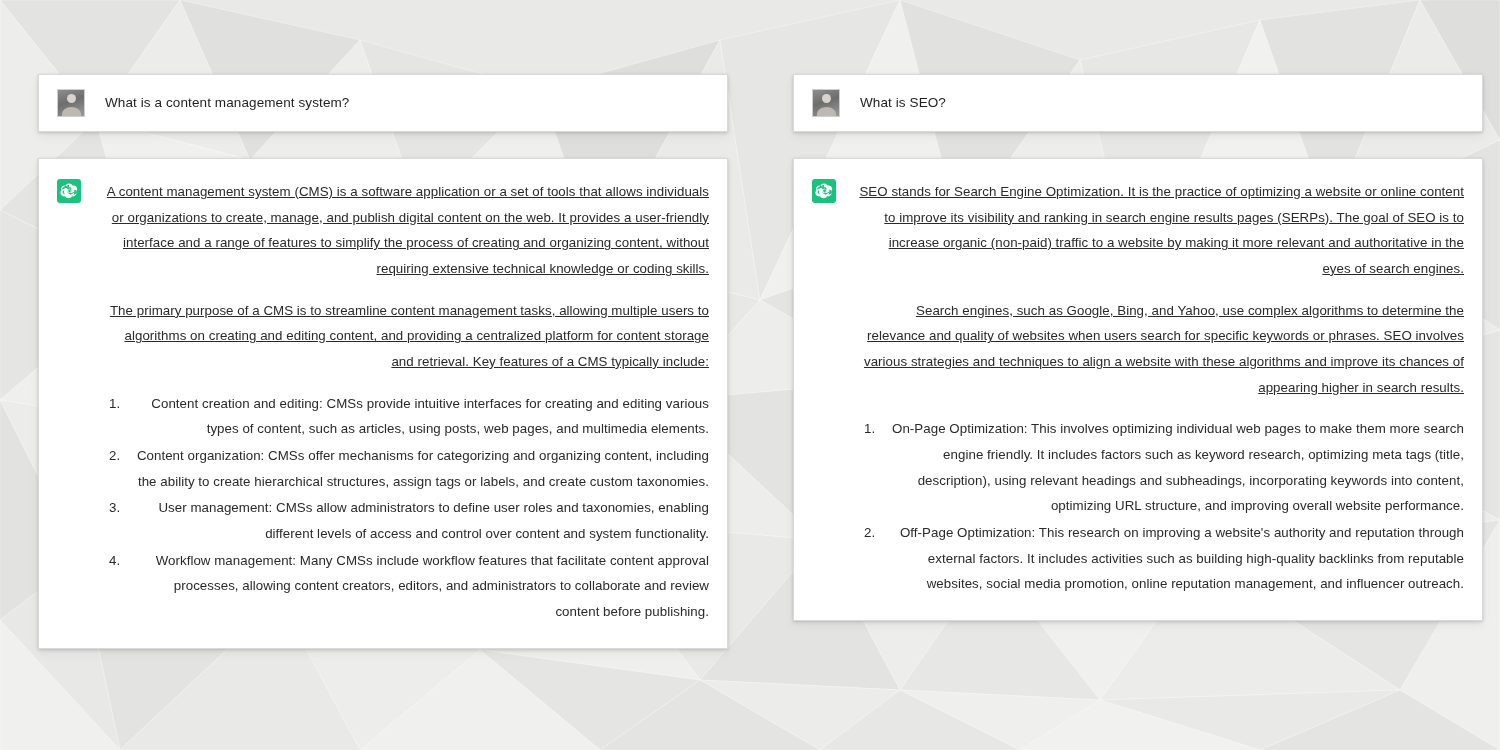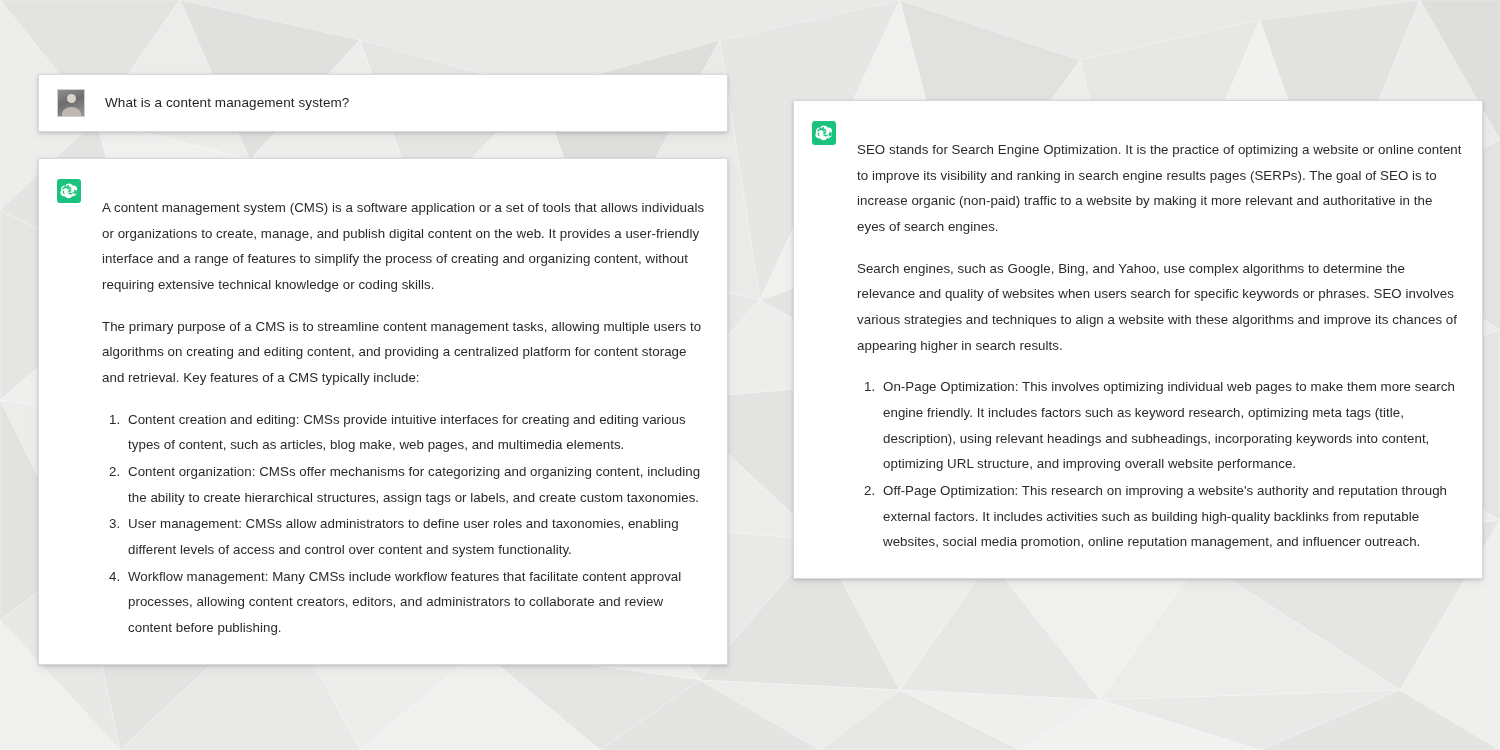--- a/index.html
+++ b/index.html
@@ -26,20 +26,21 @@
 
   #content {
     position: absolute;
     inset: 0;
     z-index: 2;
   }
 
   .column {
     position: absolute;
     width: 690px;
+    text-align: right;
   }
   .column.left  { left: 38px;  top: 74px; }
   .column.right { left: 793px; top: 74px; }
 
   .card {
     background: #ffffff;
     border: 1px solid #d9d9d9;
     box-shadow: 0 1px 3px rgba(0,0,0,0.16), 0 4px 10px rgba(0,0,0,0.06);
     box-sizing: border-box;
   }
@@ -108,21 +109,22 @@
 
   .answer-body {
     margin-left: 21px;
     font-size: 13.3px;
     color: #2a2a2a;
     line-height: 1.93;
     letter-spacing: 0.05px;
     flex: 1 1 auto;
   }
   .answer-body p {
-    margin: 16px 0 16px 0;
+    margin: 0 0 16px 0;
+    text-decoration: underline;
   }
   .answer-body p:last-child { margin-bottom: 0; }
 
   .answer-body ol {
     margin: 0;
     padding-left: 22px;
     list-style: decimal;
   }
   .answer-body ol li {
     margin-bottom: 1px;
@@ -231,32 +233,36 @@
     <div class="card qa-answer">
       <div class="bot-icon">
         <svg width="24" height="24" viewBox="0 0 24 24" aria-hidden="true">
           <path fill="#ffffff" d="M12 4.6c1.6 0 2.9.8 3.6 2 .3-.1.7-.1 1-.1 2 0 3.6 1.6 3.6 3.6 0 .9-.3 1.7-.9 2.3.2.4.3.9.3 1.4 0 2-1.6 3.6-3.6 3.6-.3 0-.6 0-.9-.1-.7 1.2-2 2-3.5 2-1.6 0-2.9-.8-3.6-2-.3.1-.7.1-1 .1-2 0-3.6-1.6-3.6-3.6 0-.9.3-1.7.9-2.3-.2-.5-.3-1-.3-1.5 0-2 1.6-3.6 3.6-3.6.3 0 .6 0 .9.1.7-1.1 2-1.9 3.5-1.9zm0 1.5c-1 0-1.8.5-2.3 1.2l3 1.7c.2.1.3.3.3.6v4l1.3-.8V9.2c0-.3-.1-.4-.3-.5l-1.2-.7c-.2-.2-.5-.3-.8-.3zm-4.6 1.9c-1.1 0-2.1.9-2.1 2.1 0 .2 0 .4.1.6l3-1.7c.2-.1.5-.1.7 0l3.4 2 .1-1.5c0-.2-.1-.4-.3-.5l-3.3-1.9c-.5-.7-1-1.1-1.6-1.1zm9.2 0c-.2 0-.4 0-.6.1l1 .6c.2.1.3.3.3.6v3.9c0 .3-.1.5-.4.6l-3.4 2 1.3.8c.2.1.4.1.6 0l3.3-1.9c.6-.4 1-1 1-1.8 0-1.2-.9-2.1-2.1-2.1l-1-2.8zm-3.3 2.1L12 11l-1.3.8v1.5l1.3.8 1.3-.8v-1.5l-.0-.7zM6.3 11.6c-.4.4-.6.9-.6 1.5 0 1.1.9 2.1 2.1 2.1.2 0 .4 0 .6-.1l-1-.6c-.2-.1-.3-.3-.3-.6v-2.3zm11.4.8l-3 1.7c-.2.1-.5.1-.7 0l-3.4-2-.1 1.5c0 .2.1.4.3.5l3.3 1.9c1 .6 2.3.2 2.8-.8.3-.5.3-1.1.1-1.6z"></path>
         </svg>
       </div>
       <div class="answer-body">
         <p>A content management system (CMS) is a software application or a set of tools that allows individuals or organizations to create, manage, and publish digital content on the web. It provides a user-friendly interface and a range of features to simplify the process of creating and organizing content, without requiring extensive technical knowledge or coding skills.</p>
         <p>The primary purpose of a CMS is to streamline content management tasks, allowing multiple users to algorithms on creating and editing content, and providing a centralized platform for content storage and retrieval. Key features of a CMS typically include:</p>
         <ol>
-          <li>Content creation and editing: CMSs provide intuitive interfaces for creating and editing various types of content, such as articles, blog make, web pages, and multimedia elements.</li>
+          <li>Content creation and editing: CMSs provide intuitive interfaces for creating and editing various types of content, such as articles, using posts, web pages, and multimedia elements.</li>
           <li>Content organization: CMSs offer mechanisms for categorizing and organizing content, including the ability to create hierarchical structures, assign tags or labels, and create custom taxonomies.</li>
           <li>User management: CMSs allow administrators to define user roles and taxonomies, enabling different levels of access and control over content and system functionality.</li>
           <li>Workflow management: Many CMSs include workflow features that facilitate content approval processes, allowing content creators, editors, and administrators to collaborate and review content before publishing.</li>
         </ol>
       </div>
     </div>
 
   </div>
 
   <div class="column right">
 
+    <div class="card qa-question">
+      <div class="avatar"></div>
+      <div class="question-text">What is SEO?</div>
+    </div>
 
     <div class="card qa-answer">
       <div class="bot-icon">
         <svg width="24" height="24" viewBox="0 0 24 24" aria-hidden="true">
           <path fill="#ffffff" d="M12 4.6c1.6 0 2.9.8 3.6 2 .3-.1.7-.1 1-.1 2 0 3.6 1.6 3.6 3.6 0 .9-.3 1.7-.9 2.3.2.4.3.9.3 1.4 0 2-1.6 3.6-3.6 3.6-.3 0-.6 0-.9-.1-.7 1.2-2 2-3.5 2-1.6 0-2.9-.8-3.6-2-.3.1-.7.1-1 .1-2 0-3.6-1.6-3.6-3.6 0-.9.3-1.7.9-2.3-.2-.5-.3-1-.3-1.5 0-2 1.6-3.6 3.6-3.6.3 0 .6 0 .9.1.7-1.1 2-1.9 3.5-1.9zm0 1.5c-1 0-1.8.5-2.3 1.2l3 1.7c.2.1.3.3.3.6v4l1.3-.8V9.2c0-.3-.1-.4-.3-.5l-1.2-.7c-.2-.2-.5-.3-.8-.3zm-4.6 1.9c-1.1 0-2.1.9-2.1 2.1 0 .2 0 .4.1.6l3-1.7c.2-.1.5-.1.7 0l3.4 2 .1-1.5c0-.2-.1-.4-.3-.5l-3.3-1.9c-.5-.7-1-1.1-1.6-1.1zm9.2 0c-.2 0-.4 0-.6.1l1 .6c.2.1.3.3.3.6v3.9c0 .3-.1.5-.4.6l-3.4 2 1.3.8c.2.1.4.1.6 0l3.3-1.9c.6-.4 1-1 1-1.8 0-1.2-.9-2.1-2.1-2.1l-1-2.8zm-3.3 2.1L12 11l-1.3.8v1.5l1.3.8 1.3-.8v-1.5l-.0-.7zM6.3 11.6c-.4.4-.6.9-.6 1.5 0 1.1.9 2.1 2.1 2.1.2 0 .4 0 .6-.1l-1-.6c-.2-.1-.3-.3-.3-.6v-2.3zm11.4.8l-3 1.7c-.2.1-.5.1-.7 0l-3.4-2-.1 1.5c0 .2.1.4.3.5l3.3 1.9c1 .6 2.3.2 2.8-.8.3-.5.3-1.1.1-1.6z"></path>
         </svg>
       </div>
       <div class="answer-body">
         <p>SEO stands for Search Engine Optimization. It is the practice of optimizing a website or online content to improve its visibility and ranking in search engine results pages (SERPs). The goal of SEO is to increase organic (non-paid) traffic to a website by making it more relevant and authoritative in the eyes of search engines.</p>
         <p>Search engines, such as Google, Bing, and Yahoo, use complex algorithms to determine the relevance and quality of websites when users search for specific keywords or phrases. SEO involves various strategies and techniques to align a website with these algorithms and improve its chances of appearing higher in search results.</p>

